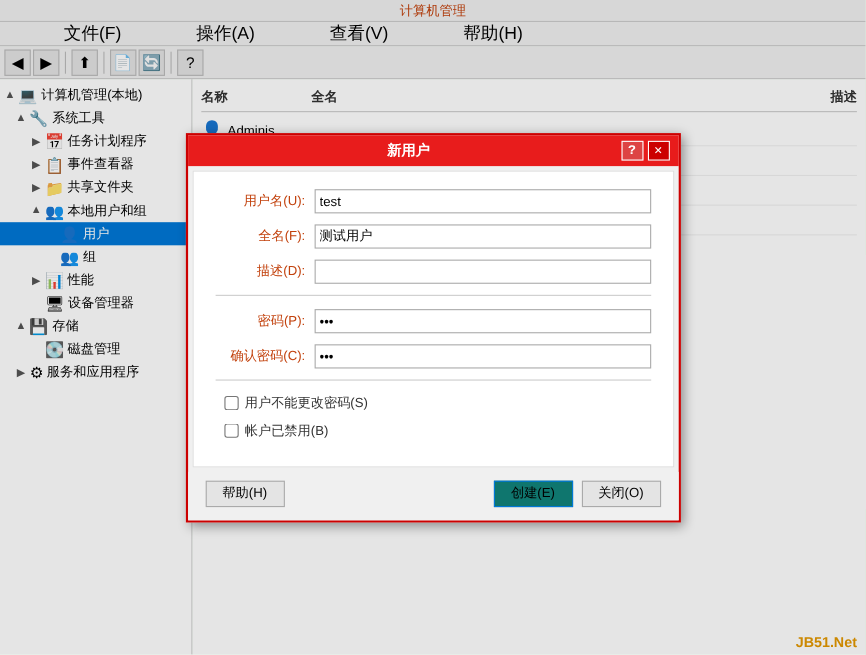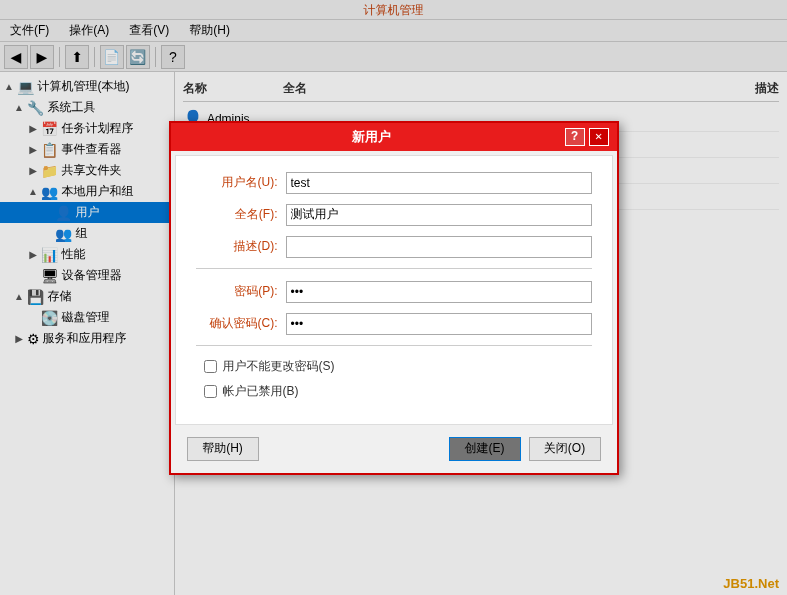--- a/index.html
+++ b/index.html
@@ -19,21 +19,22 @@
       border-bottom: 1px solid #ccc;
       padding: 2px 4px;
       display: flex;
       gap: 8px;
       height: 22px;
       align-items: center;
     }
     .menu-item {
       padding: 2px 6px;
       cursor: pointer;
-      font-size: 12px;
+      font-size: 16px;
+      margin-left: 48px;
     }
 
     
     .toolbar {
       background: #f0f0f0;
       border-bottom: 1px solid #ccc;
       padding: 3px 4px;
       display: flex;
       align-items: center;
       gap: 2px;
@@ -226,21 +227,21 @@
       min-width: 72px;
       height: 24px;
       background: #e4e4e4;
       border: 1px solid #aaa;
       padding: 2px 12px;
       font-size: 12px;
       cursor: pointer;
       font-family: inherit;
     }
     .dialog-btn.primary {
-      background: #737373;
+      background: #0f766e;
       border-color: #0078d7;
     }
 
     
     .window-title {
       background: #f0f0f0;
       text-align: center;
       font-size: 12px;
       color: #c2410c;
       padding: 2px;

